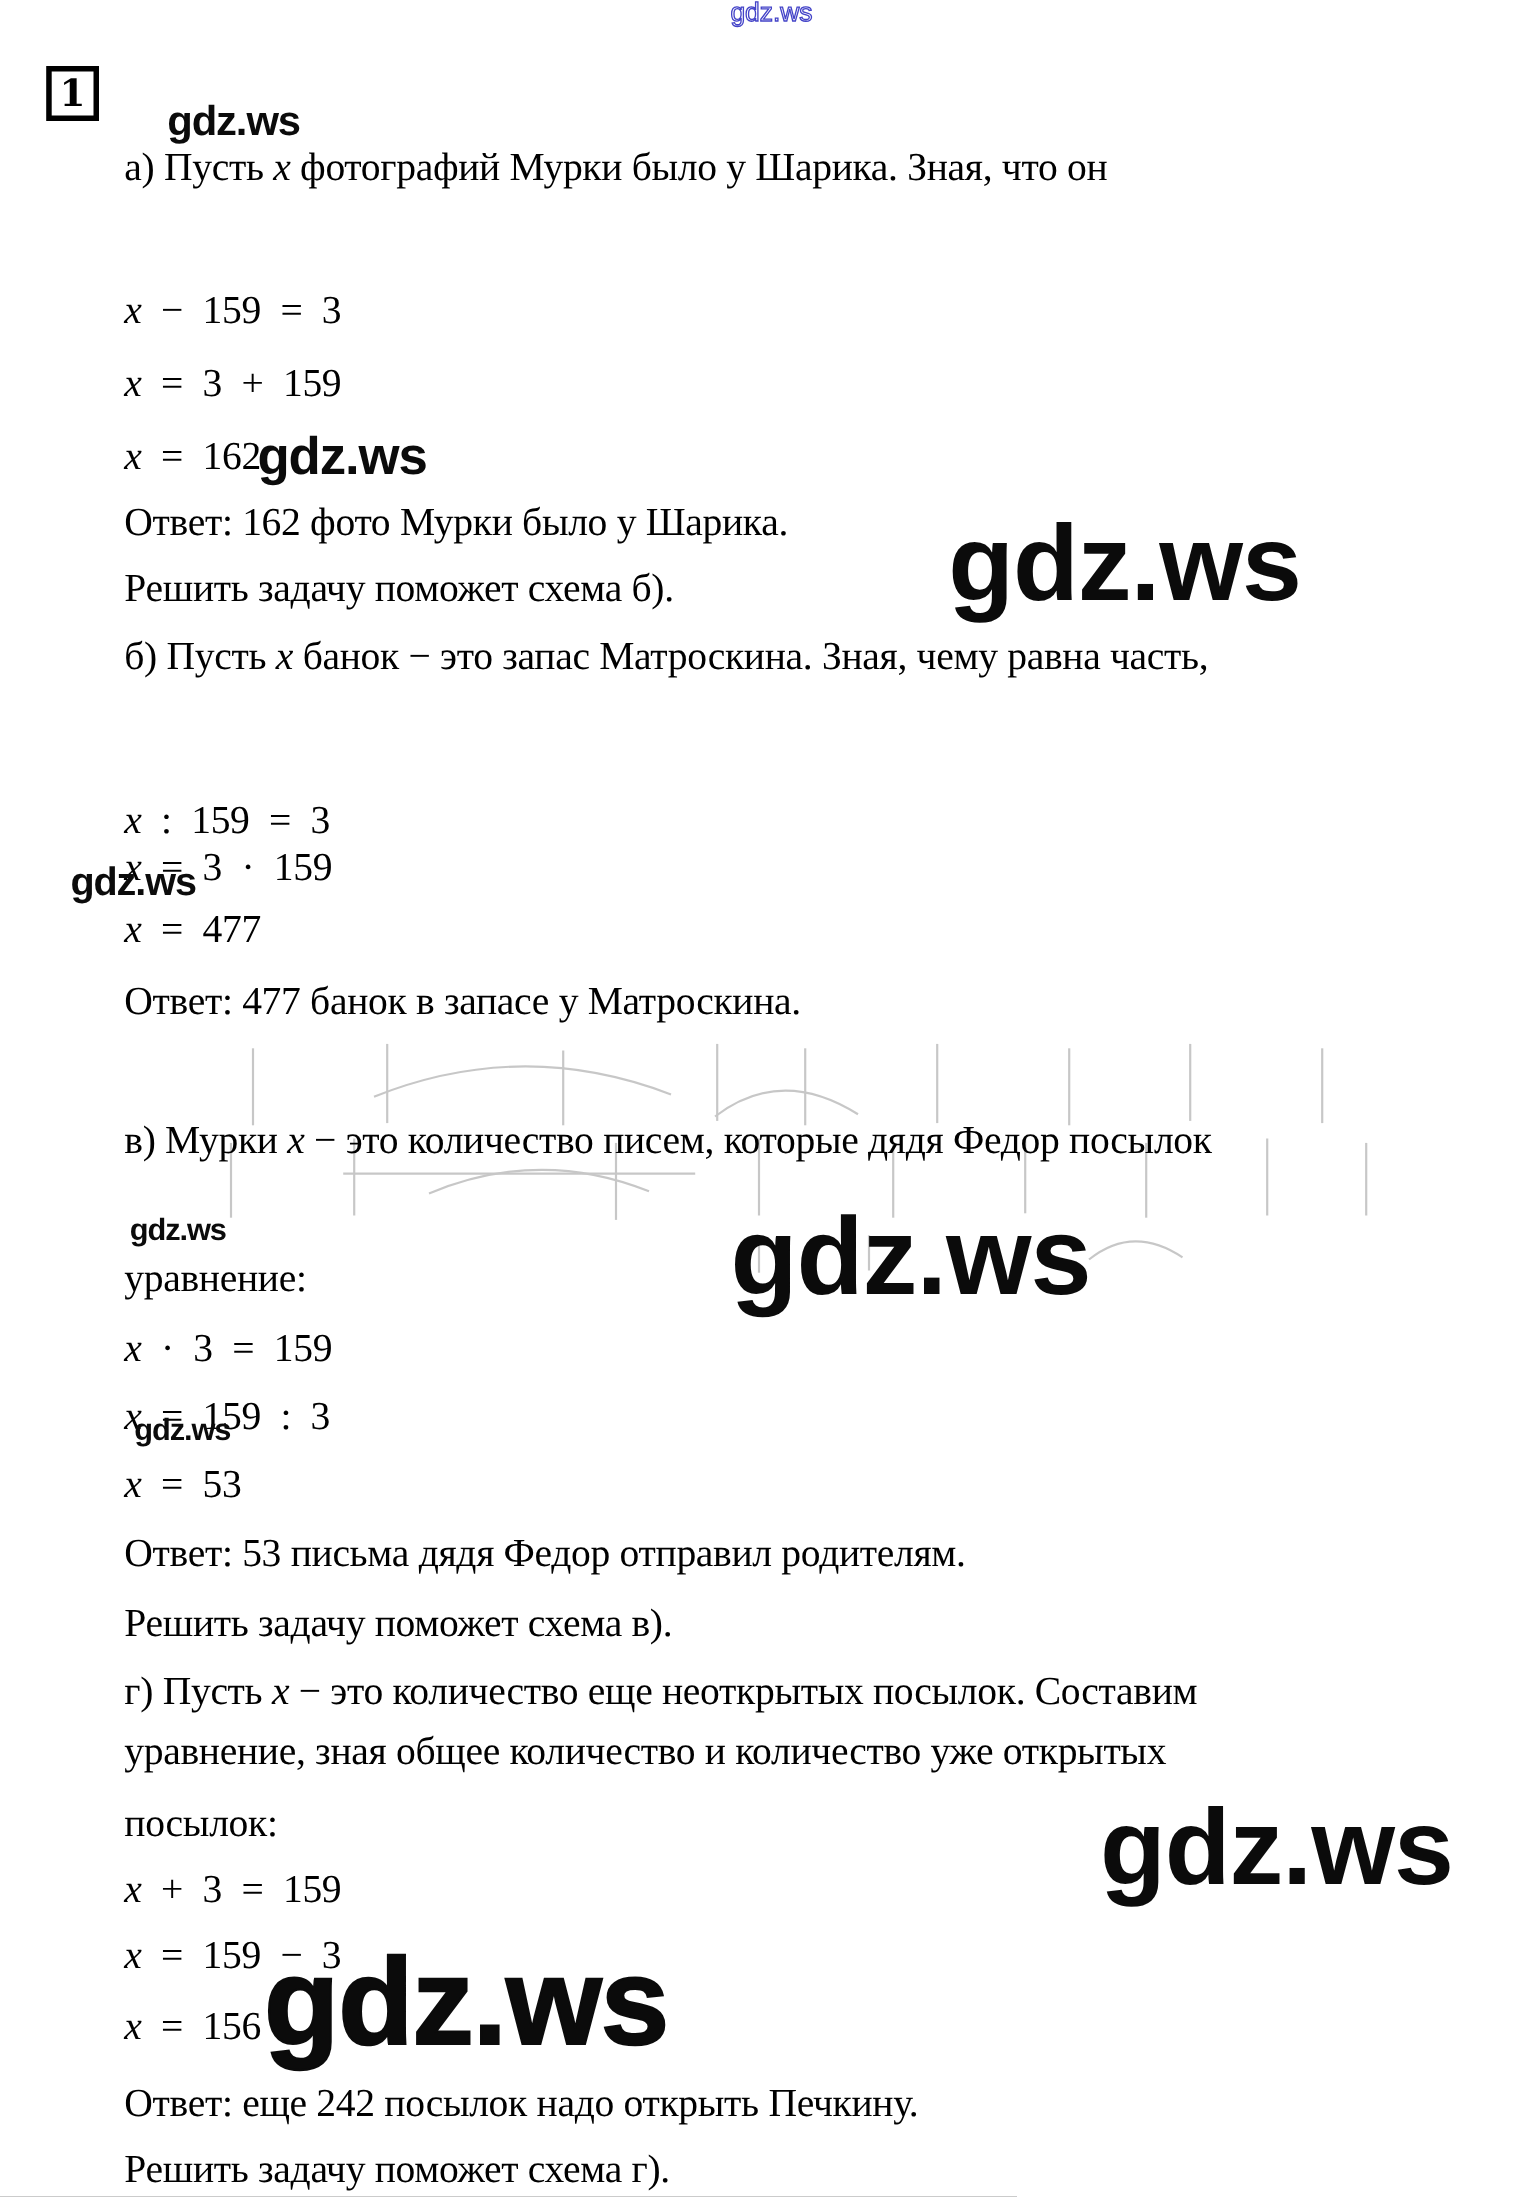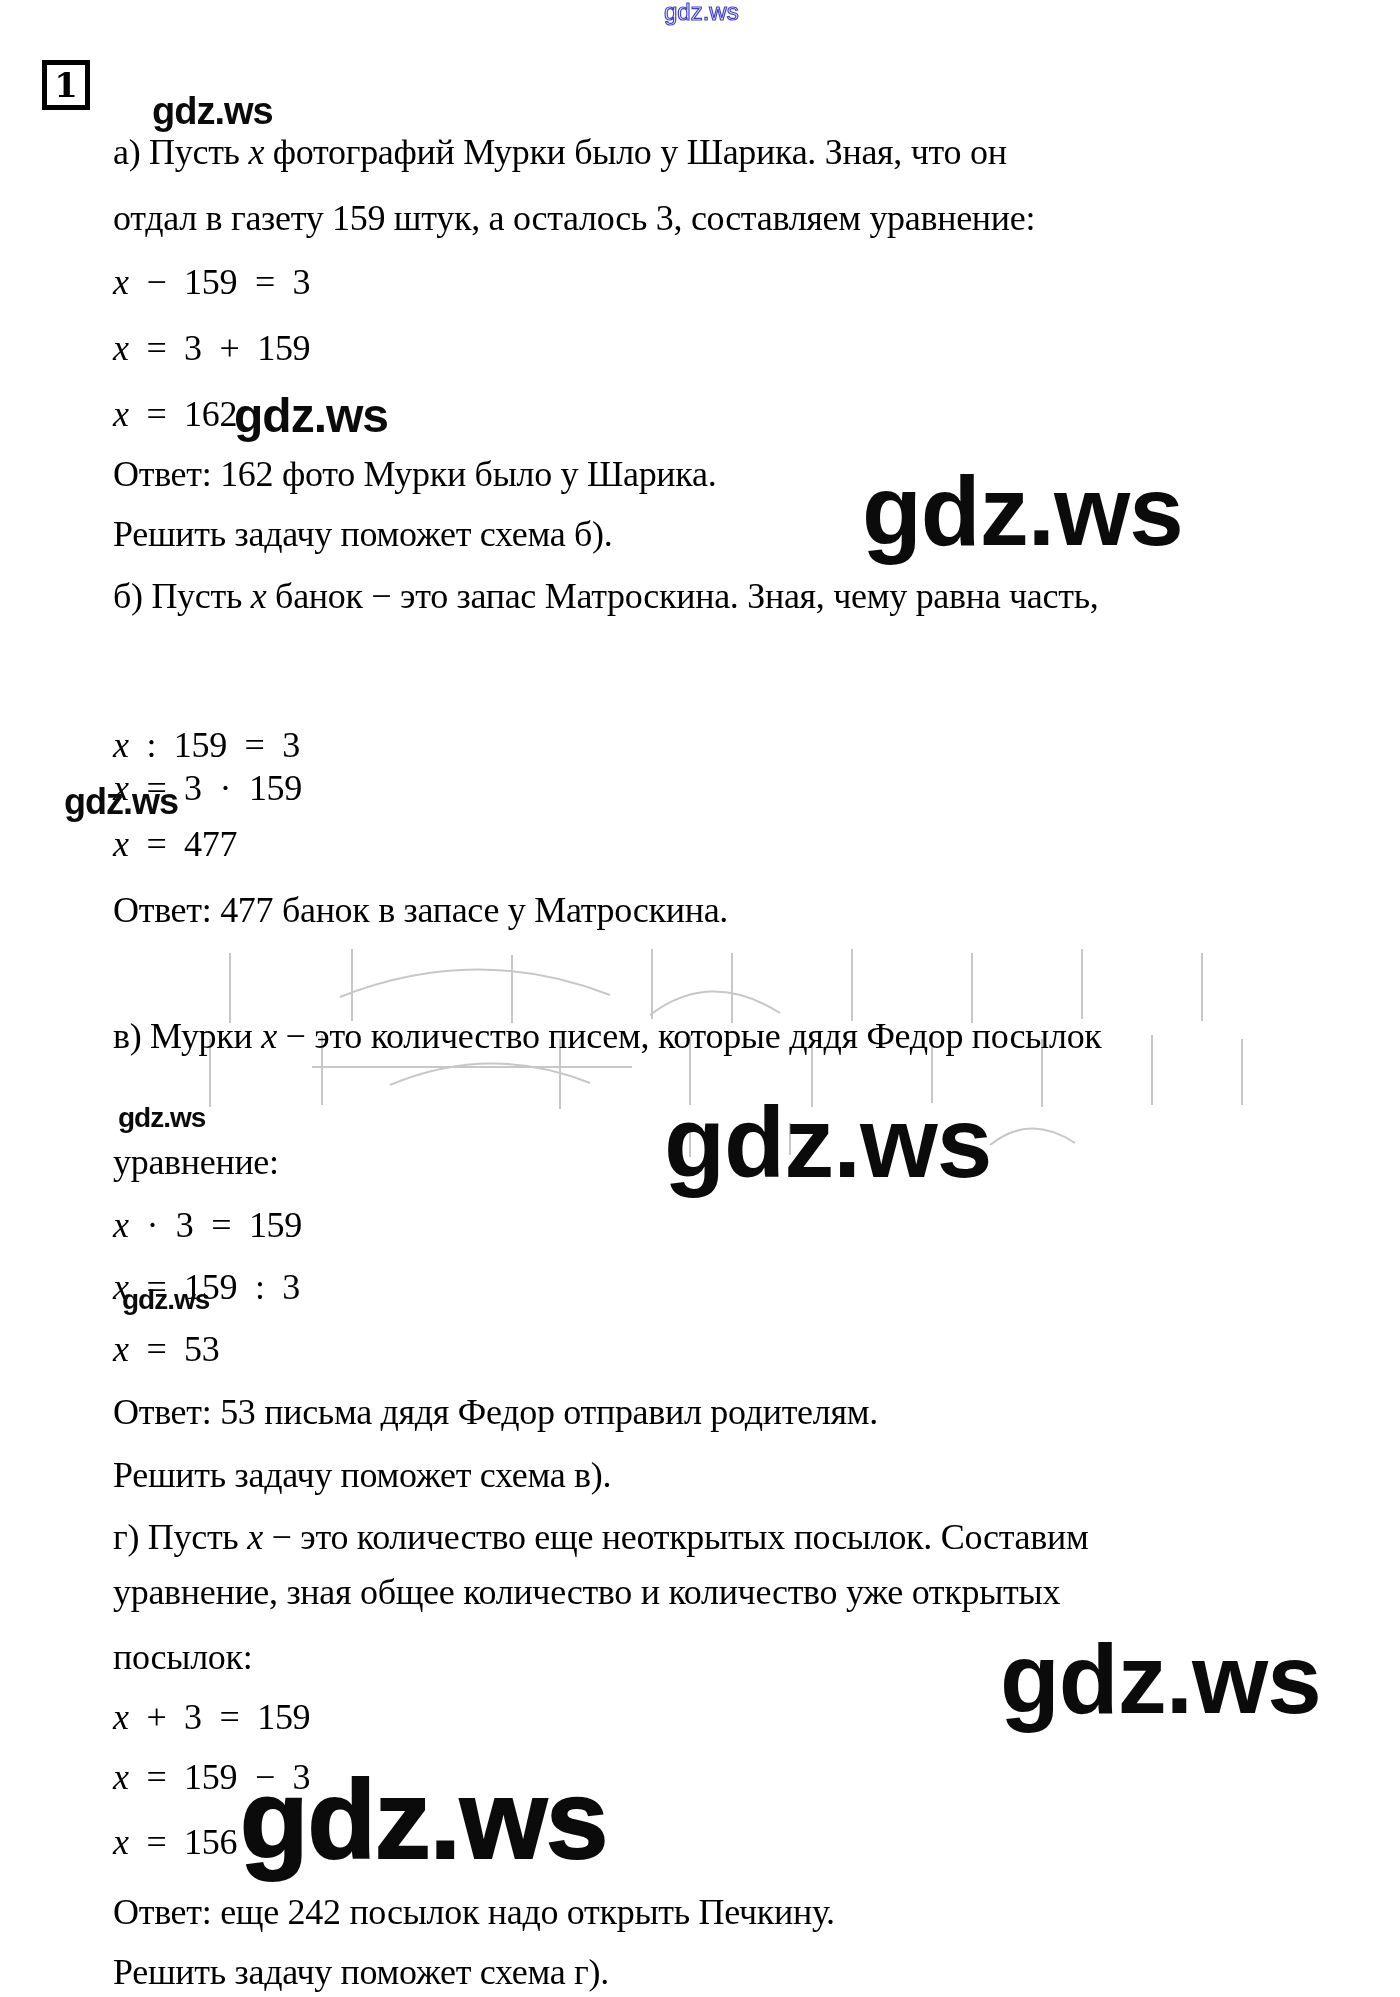--- a/index.html
+++ b/index.html
@@ -77,21 +77,20 @@
         <path d="M1152 104 V170"></path>
       <path d="M222 132 H 542"></path>
       <path d="M300 150 Q 400 108 500 148"></path>
       <path d="M600 192 V222"></path>
         <path d="M700 188 V220"></path>
       <path d="M900 210 Q 940 178 985 208"></path>
     </g>
   </svg>
 
   <div class="line" style="top:130px"><span>а) Пусть </span><i>x</i><span> фотографий Мурки было у Шарика. Зная, что он</span></div>
-  <div class="line" style="top:196px"><span>отдал в газету 159 штук, а осталось 3, составляем уравнение:</span></div>
   <div class="line eq" style="top:260px"><i>x</i><span> − 159 = 3</span></div>
   <div class="line eq" style="top:326px"><i>x</i><span> = 3 + 159</span></div>
   <div class="line eq" style="top:392px"><i>x</i><span> = 162</span></div>
   <div class="line" style="top:452px"><span>Ответ: 162 фото Мурки было у Шарика.</span></div>
   <div class="line" style="top:574px"><span>б) Пусть </span><i>x</i><span> банок − это запас Матроскина. Зная, чему равна часть,</span></div>
   <div class="line" style="top:512px"><span>Решить задачу поможет схема б).</span></div>
   <div class="line eq" style="top:723px"><i>x</i><span> : 159 = 3</span></div>
   <div class="line eq" style="top:766px"><i>x</i><span> = 3 · 159</span></div>
   <div class="line eq" style="top:822px"><i>x</i><span> = 477</span></div>
   <div class="line" style="top:888px"><span>Ответ: 477 банок в запасе у Матроскина.</span></div>

